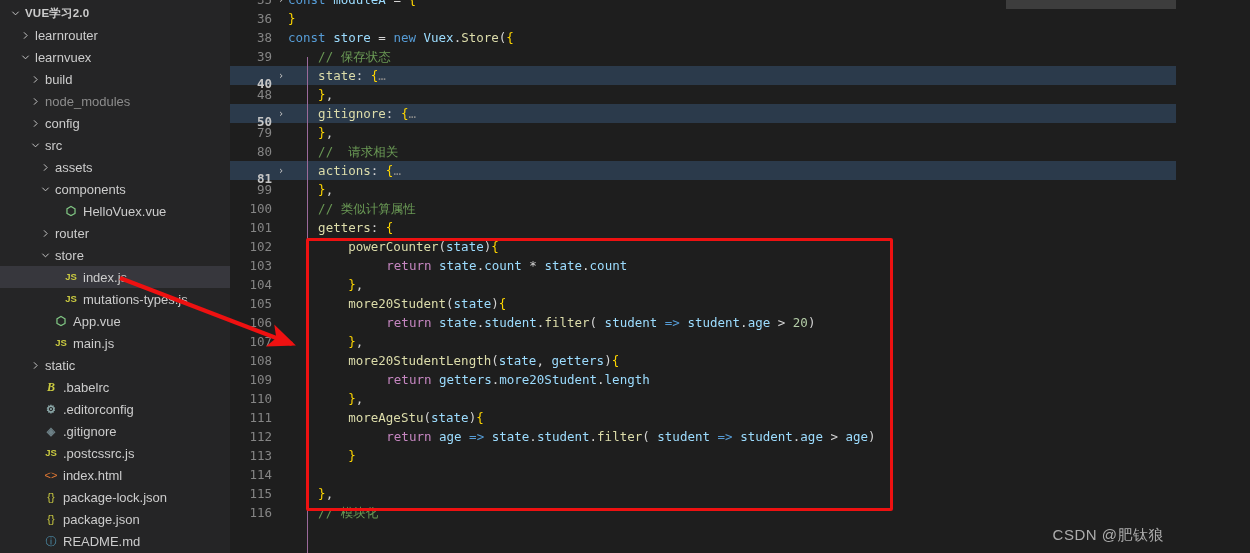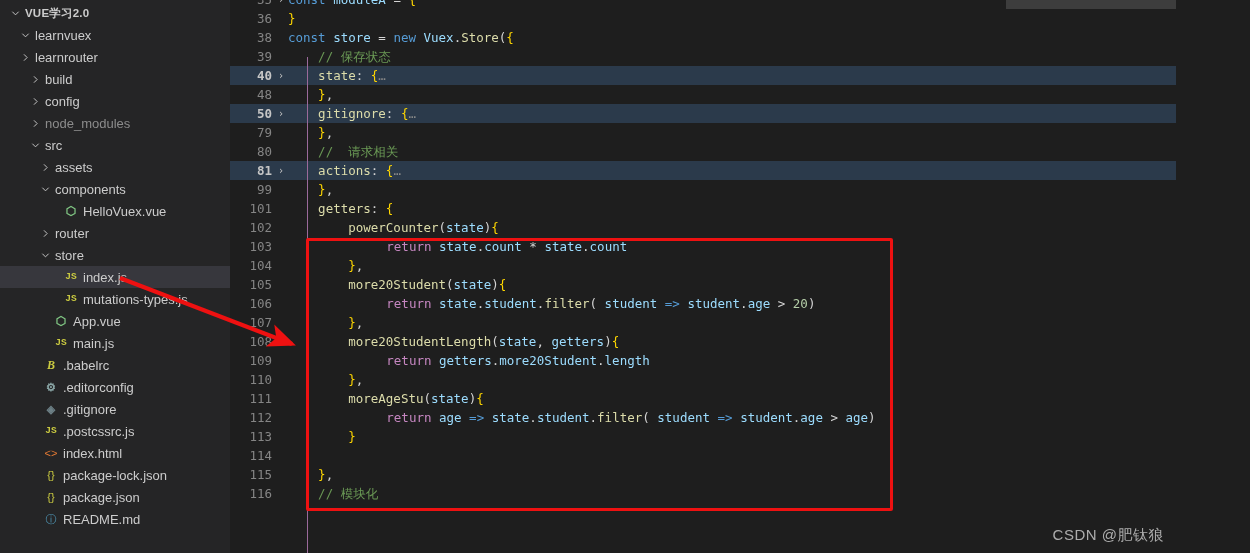--- a/index.html
+++ b/index.html
@@ -48,21 +48,21 @@
   }
   .twisty svg { display:block; margin: 0 auto; }
   .ficon {
     width: 18px; flex: 0 0 18px;
     text-align: center;
     font-size: 10px;
     font-weight: bold;
     font-family: "Liberation Sans", sans-serif;
     line-height: 1;
   }
-  .ficon.js { color: #cbcb41; font-size:9.5px; font-weight:bold;font-family:Liberation Mono, monospace;}
+  .ficon.js { color: #cbcb41; font-size:9.5px; font-weight:bold;}
   .ficon.vue { color: #81c784; font-size: 12px; }
   .ficon.babel { color: #cbcb41; font-style: italic; font-family:"Liberation Serif",serif; font-size:12px;}
   .ficon.gear { color: #8aa6a6; font-size: 11px; }
   .ficon.git { color: #6d8086; font-size: 11px; }
   .ficon.html { color: #e37933; font-size: 11px; font-weight:normal;}
   .ficon.json { color: #cbcb41; font-size: 11px; font-weight: normal;}
   .ficon.md { color: #519aba; font-size: 11px; font-weight:normal;}
   .tree-label { padding-left: 3px; }
 
   
@@ -102,21 +102,21 @@
   .line.folded { background: #2b3a4b; }
   .ln {
     position: absolute;
     left: 0; top: 0;
     width: 42px;
     text-align: right;
     color: #858585;
     font-family: "DejaVu Sans Mono", "Liberation Mono", monospace;
     font-size: 12.5px;
   }
-  .line.folded .ln { color: #c6c6c6; font-weight: bold;}
+  .line.folded .ln { color: #c6c6c6; font-weight: bold; margin-top: 8px;}
   .fold-arrow {
     position: absolute;
     left: 48px; top: 0;
     width: 12px;
     color: #c5c5c5;
     font-size: 10px;
   }
   .code {
     position: absolute;
     left: 58px; top: 0;
@@ -181,60 +181,60 @@
             <svg width="9" height="9" viewBox="0 0 10 10">
               <path d="M1.5 3 L5 6.5 L8.5 3" fill="none" stroke="#c5c5c5" stroke-width="1.1"></path>
             </svg>
           </span>
           <span class="tree-label">VUE学习2.0</span>
         </div>
         <div class="tree-row">
           <span style="display:inline-block;width:18px"></span>
           <span class="twisty">
             <svg width="9" height="9" viewBox="0 0 10 10">
+              <path d="M3.3 1.5 L6.8 5 L3.3 8.5" fill="none" stroke="#c5c5c5" stroke-width="1.1"></path>
+            </svg>
+          </span>
+          <span class="tree-label">learnrouter</span>
+        </div>
+        <div class="tree-row">
+          <span style="display:inline-block;width:18px"></span>
+          <span class="twisty">
+            <svg width="9" height="9" viewBox="0 0 10 10">
               <path d="M1.5 3 L5 6.5 L8.5 3" fill="none" stroke="#c5c5c5" stroke-width="1.1"></path>
             </svg>
           </span>
           <span class="tree-label">learnvuex</span>
         </div>
         <div class="tree-row">
-          <span style="display:inline-block;width:18px"></span>
-          <span class="twisty">
-            <svg width="9" height="9" viewBox="0 0 10 10">
-              <path d="M3.3 1.5 L6.8 5 L3.3 8.5" fill="none" stroke="#c5c5c5" stroke-width="1.1"></path>
-            </svg>
-          </span>
-          <span class="tree-label">learnrouter</span>
-        </div>
-        <div class="tree-row">
           <span style="display:inline-block;width:28px"></span>
           <span class="twisty">
             <svg width="9" height="9" viewBox="0 0 10 10">
               <path d="M3.3 1.5 L6.8 5 L3.3 8.5" fill="none" stroke="#c5c5c5" stroke-width="1.1"></path>
             </svg>
           </span>
           <span class="tree-label">build</span>
         </div>
+        <div class="tree-row dim">
+          <span style="display:inline-block;width:28px"></span>
+          <span class="twisty">
+            <svg width="9" height="9" viewBox="0 0 10 10">
+              <path d="M3.3 1.5 L6.8 5 L3.3 8.5" fill="none" stroke="#c5c5c5" stroke-width="1.1"></path>
+            </svg>
+          </span>
+          <span class="tree-label">node_modules</span>
+        </div>
         <div class="tree-row">
           <span style="display:inline-block;width:28px"></span>
           <span class="twisty">
             <svg width="9" height="9" viewBox="0 0 10 10">
               <path d="M3.3 1.5 L6.8 5 L3.3 8.5" fill="none" stroke="#c5c5c5" stroke-width="1.1"></path>
             </svg>
           </span>
           <span class="tree-label">config</span>
-        </div>
-        <div class="tree-row dim">
-          <span style="display:inline-block;width:28px"></span>
-          <span class="twisty">
-            <svg width="9" height="9" viewBox="0 0 10 10">
-              <path d="M3.3 1.5 L6.8 5 L3.3 8.5" fill="none" stroke="#c5c5c5" stroke-width="1.1"></path>
-            </svg>
-          </span>
-          <span class="tree-label">node_modules</span>
         </div>
         <div class="tree-row">
           <span style="display:inline-block;width:28px"></span>
           <span class="twisty">
             <svg width="9" height="9" viewBox="0 0 10 10">
               <path d="M1.5 3 L5 6.5 L8.5 3" fill="none" stroke="#c5c5c5" stroke-width="1.1"></path>
             </svg>
           </span>
           <span class="tree-label">src</span>
         </div>
@@ -296,20 +296,29 @@
           <span style="display:inline-block;width:38px"></span>
           <span class="twisty"></span>
           <span class="ficon vue">⬡</span>
           <span class="tree-label">App.vue</span>
         </div>
         <div class="tree-row">
           <span style="display:inline-block;width:38px"></span>
           <span class="twisty"></span>
           <span class="ficon js">JS</span>
           <span class="tree-label">main.js</span>
+        </div>
+        <div class="tree-row">
+          <span style="display:inline-block;width:28px"></span>
+          <span class="twisty">
+            <svg width="9" height="9" viewBox="0 0 10 10">
+              <path d="M3.3 1.5 L6.8 5 L3.3 8.5" fill="none" stroke="#c5c5c5" stroke-width="1.1"></path>
+            </svg>
+          </span>
+          <span class="tree-label">static</span>
         </div>
         <div class="tree-row">
           <span style="display:inline-block;width:28px"></span>
           <span class="twisty"></span>
           <span class="ficon babel">B</span>
           <span class="tree-label">.babelrc</span>
         </div>
         <div class="tree-row">
           <span style="display:inline-block;width:28px"></span>
           <span class="twisty"></span>
@@ -364,20 +373,21 @@
         <div class="line"><span class="ln">36</span><span class="code"><span class="br-y">}</span></span></div>
         <div class="line"><span class="ln">38</span><span class="code"><span class="kw">const</span> <span class="var">store</span> <span class="op">=</span> <span class="kw">new</span> <span class="var">Vuex</span><span class="op">.</span><span class="fn">Store</span><span class="par">(</span><span class="br-y">{</span></span></div>
         <div class="line"><span class="ln">39</span><span class="code"><span class="cmt">    // 保存状态</span></span></div>
         <div class="line folded"><span class="ln">40</span><span class="fold-arrow">›</span><span class="code">    <span class="fn">state</span><span class="op">:</span> <span class="br-y">{</span><span class="op"><span class="dots">…</span></span></span></div>
         <div class="line"><span class="ln">48</span><span class="code">    <span class="br-y">}</span><span class="op">,</span></span></div>
         <div class="line folded"><span class="ln">50</span><span class="fold-arrow">›</span><span class="code">    <span class="fn">gitignore</span><span class="op">:</span> <span class="br-y">{</span><span class="op"><span class="dots">…</span></span></span></div>
         <div class="line"><span class="ln">79</span><span class="code">    <span class="br-y">}</span><span class="op">,</span></span></div>
         <div class="line"><span class="ln">80</span><span class="code"><span class="cmt">    //  请求相关</span></span></div>
         <div class="line folded"><span class="ln">81</span><span class="fold-arrow">›</span><span class="code">    <span class="fn">actions</span><span class="op">:</span> <span class="br-y">{</span><span class="op"><span class="dots">…</span></span></span></div>
         <div class="line"><span class="ln">99</span><span class="code">    <span class="br-y">}</span><span class="op">,</span></span></div>
+        <div class="line"><span class="ln">100</span><span class="code"><span class="cmt">    // 类似计算属性</span></span></div>
         <div class="line"><span class="ln">101</span><span class="code">    <span class="fn">getters</span><span class="op">:</span> <span class="br-y">{</span></span></div>
         <div class="line"><span class="ln">102</span><span class="code">        <span class="fn">powerCounter</span><span class="par">(</span><span class="var">state</span><span class="par">)</span><span class="br-y">{</span></span></div>
         <div class="line"><span class="ln">103</span><span class="code">            <span class="ret">return</span> <span class="var">state</span><span class="op">.</span><span class="var">count</span> <span class="op">*</span> <span class="var">state</span><span class="op">.</span><span class="var">count</span></span></div>
         <div class="line"><span class="ln">104</span><span class="code">        <span class="br-y">}</span><span class="op">,</span></span></div>
         <div class="line"><span class="ln">105</span><span class="code">        <span class="fn">more20Student</span><span class="par">(</span><span class="var">state</span><span class="par">)</span><span class="br-y">{</span></span></div>
         <div class="line"><span class="ln">106</span><span class="code">            <span class="ret">return</span> <span class="var">state</span><span class="op">.</span><span class="var">student</span><span class="op">.</span><span class="fn">filter</span><span class="par">(</span> <span class="var">student</span> <span class="kw">=&gt;</span> <span class="var">student</span><span class="op">.</span><span class="var">age</span> <span class="op">&gt;</span> <span class="num">20</span><span class="par">)</span></span></div>
         <div class="line"><span class="ln">107</span><span class="code">        <span class="br-y">}</span><span class="op">,</span></span></div>
         <div class="line"><span class="ln">108</span><span class="code">        <span class="fn">more20StudentLength</span><span class="par">(</span><span class="var">state</span><span class="op">,</span> <span class="var">getters</span><span class="par">)</span><span class="br-y">{</span></span></div>
         <div class="line"><span class="ln">109</span><span class="code">            <span class="ret">return</span> <span class="var">getters</span><span class="op">.</span><span class="var">more20Student</span><span class="op">.</span><span class="var">length</span></span></div>
         <div class="line"><span class="ln">110</span><span class="code">        <span class="br-y">}</span><span class="op">,</span></span></div>

